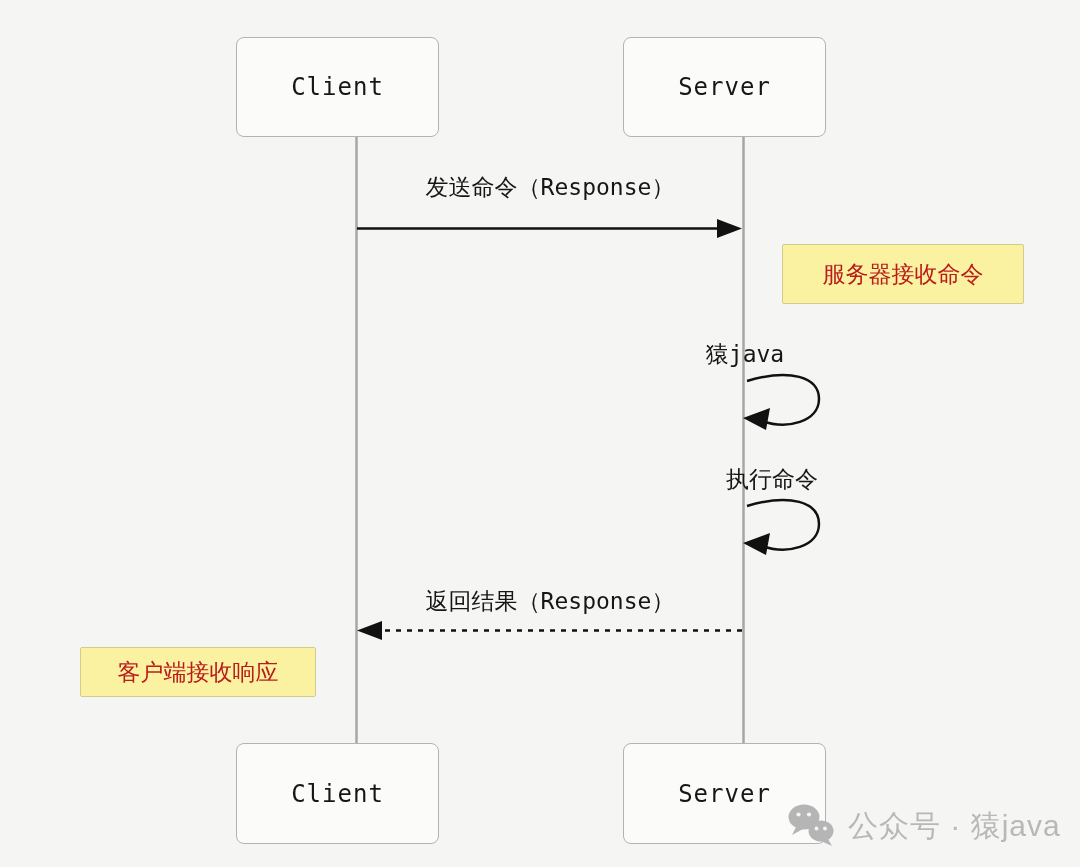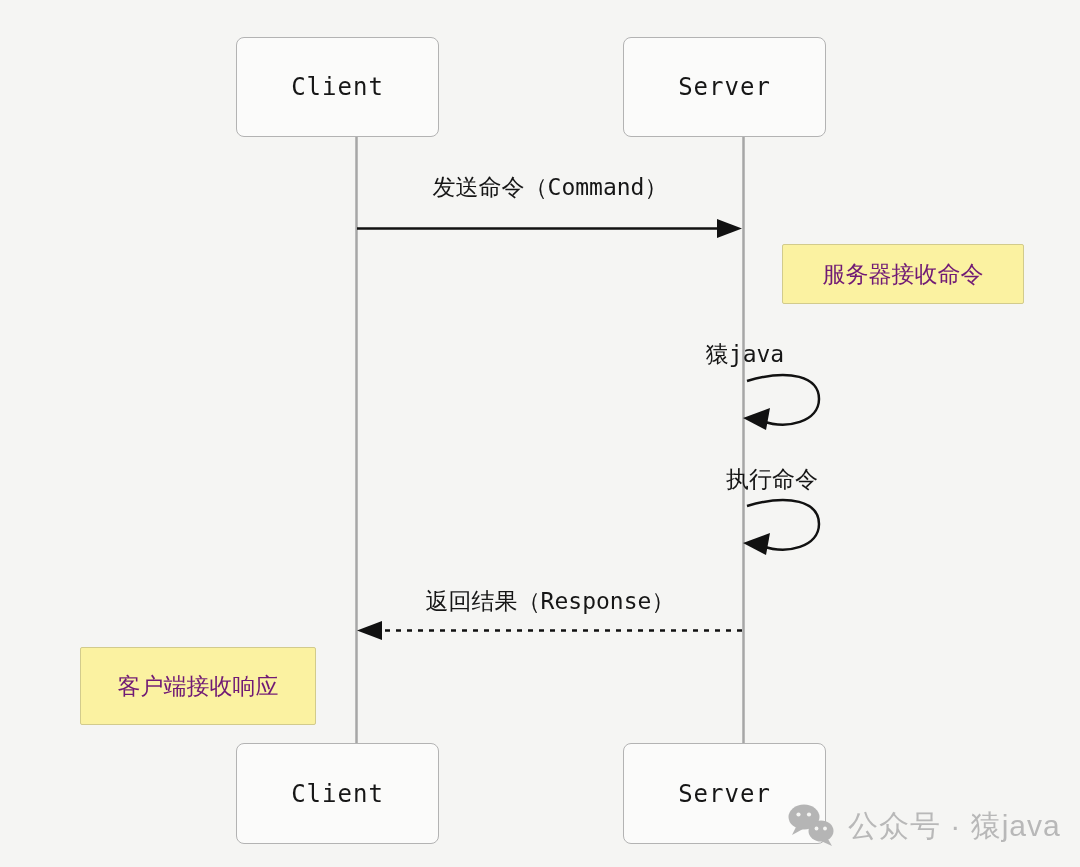--- a/index.html
+++ b/index.html
@@ -58,25 +58,25 @@
   .note {
     position: absolute;
     background: var(--note_fill, #fbf2a1);
     border: 1.5px solid var(--note_border, #d2cb8c);
     border-radius: 2px;
     box-sizing: border-box;
     display: flex;
     align-items: center;
     justify-content: center;
     font-size: 23px;
-    color: #701a75;
+    color: #b91c1c;
     white-space: nowrap;
   }
   .note-server { left: 782px; top: 244px; width: 242px; height: 60px; }
-  .note-client { left: 80px;  top: 647px; width: 236px; height: 78px; }
+  .note-client { left: 80px;  top: 647px; width: 236px; height: 50px; }
 
   .watermark {
     position: absolute;
     left: 786px;
     top: 803px;
     display: flex;
     align-items: flex-end;
     gap: 10px;
     color: var(--watermark_color, #b8b8b8);
   }
@@ -115,21 +115,21 @@
   <div class="participant-box box-server-top">
     <span>Server</span>
   </div>
   <div class="participant-box box-client-bottom">
     <span>Client</span>
   </div>
   <div class="participant-box box-server-bottom">
     <span>Server</span>
   </div>
 
-  <div class="msg-label msg-command">发送命令（Command）</div>
+  <div class="msg-label msg-command">发送命令（Response）</div>
   <div class="msg-label msg-parse">猿java</div>
   <div class="msg-label msg-execute">执行命令</div>
   <div class="msg-label msg-response">返回结果（Response）</div>
 
   <div class="note note-server">
     <span>服务器接收命令</span>
   </div>
   <div class="note note-client">
     <span>客户端接收响应</span>
   </div>

